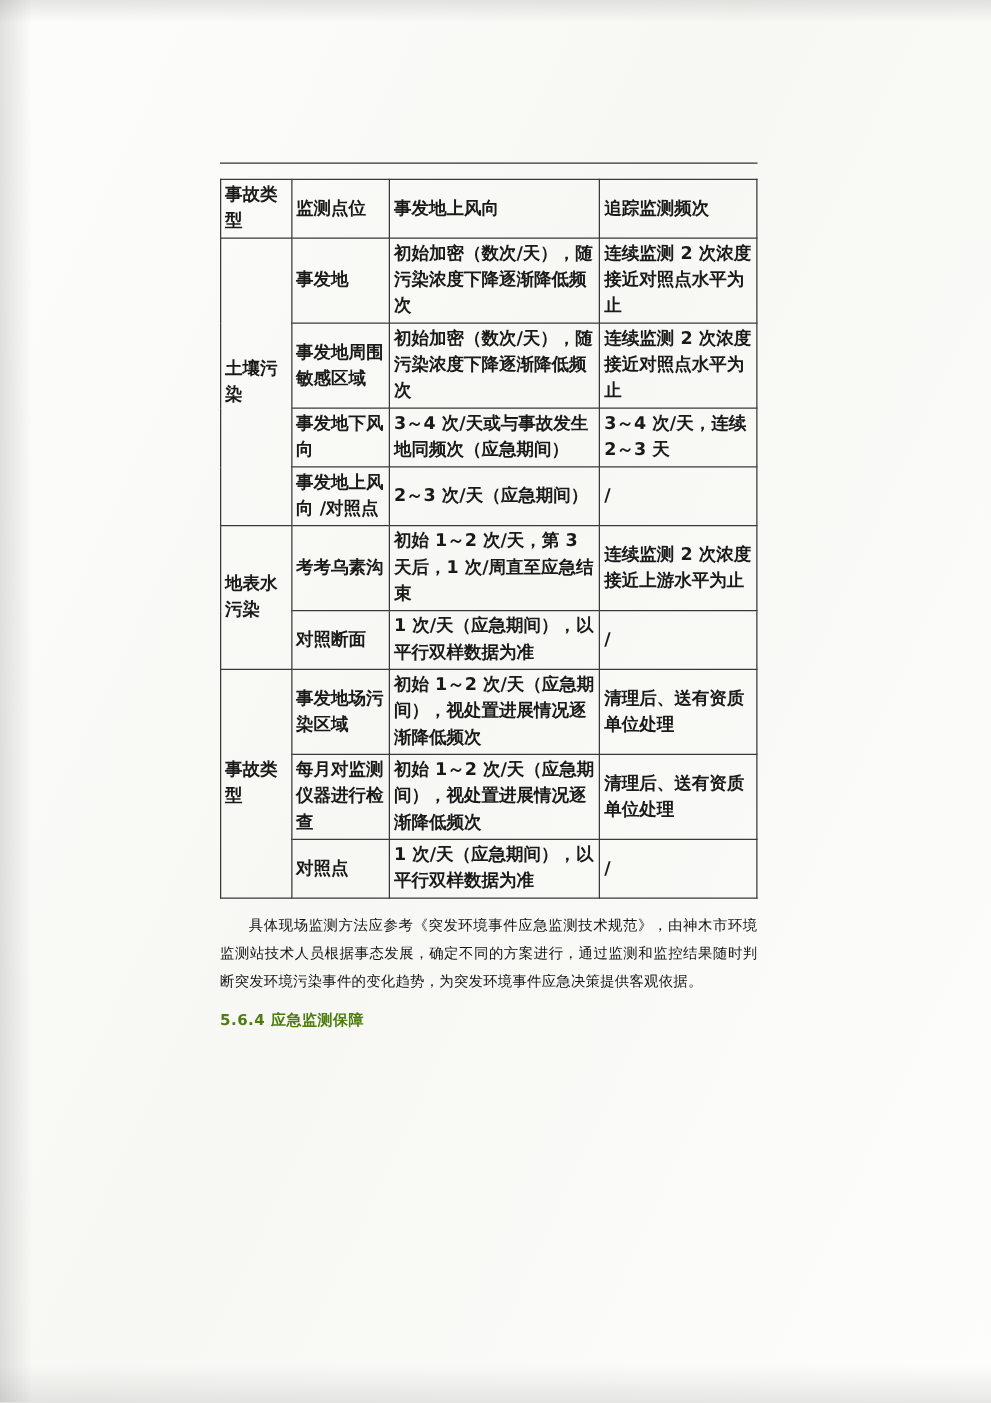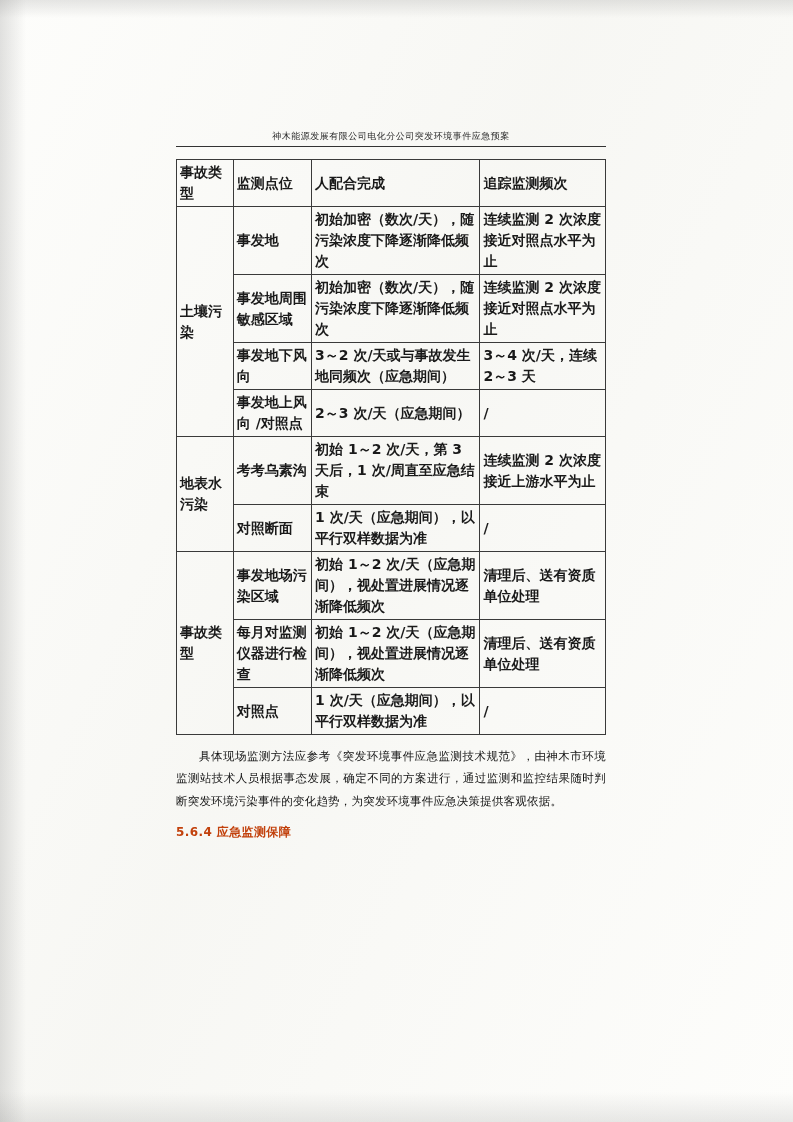--- a/index.html
+++ b/index.html
@@ -95,21 +95,21 @@
     margin-top: 10px;
     letter-spacing: 0.2px;
   }
   .body-text p {
     margin: 0;
     text-indent: 23px;
   }
   .section-heading {
     font-size: 12px;
     font-weight: bold;
-    color: #c2410c;
+    color: #4d7c0f;
     margin-top: 12px;
     margin-bottom: 18px;
     letter-spacing: 0.4px;
   }
   .page-number {
     position: absolute;
     left: 0;
     right: 0;
     top: 810px;
     text-align: center;
@@ -139,49 +139,48 @@
   }
 </style>
 </head>
 <body>
 
 <div class="page">
   <div class="scan-tint"></div>
 
   <div class="content">
 
-    <div class="doc-header">神木能源发展有限公司电化分公司突发环境事件应急预案</div>
     <div class="header-rule"></div>
 
 
     <table class="mon">
       <thead>
         <tr>
           <th class="cat">事故类型</th>
           <th class="site">监测点位</th>
-          <th class="freq">人配合完成</th>
+          <th class="freq">事发地上风向</th>
           <th class="track">追踪监测频次</th>
         </tr>
       </thead>
       <tbody>
 
         <tr>
           <td class="cat center-v" rowspan="4">土壤污染</td>
           <td class="site">事发地</td>
           <td class="freq">初始加密（数次/天），随污染浓度下降逐渐降低频次</td>
           <td class="track">连续监测 2 次浓度接近对照点水平为止</td>
         </tr>
         <tr>
           <td class="site">事发地周围敏感区域</td>
           <td class="freq">初始加密（数次/天），随污染浓度下降逐渐降低频次</td>
           <td class="track">连续监测 2 次浓度接近对照点水平为止</td>
         </tr>
         <tr>
           <td class="site">事发地下风向</td>
-          <td class="freq">3～2 次/天或与事故发生地同频次（应急期间）</td>
+          <td class="freq">3～4 次/天或与事故发生地同频次（应急期间）</td>
           <td class="track">3～4 次/天，连续 2～3 天</td>
         </tr>
         <tr>
           <td class="site">事发地上风向 /对照点</td>
           <td class="freq">2～3 次/天（应急期间）</td>
           <td class="track">/</td>
         </tr>
 
         <tr>
           <td class="cat center-v" rowspan="2">地表水污染</td>

